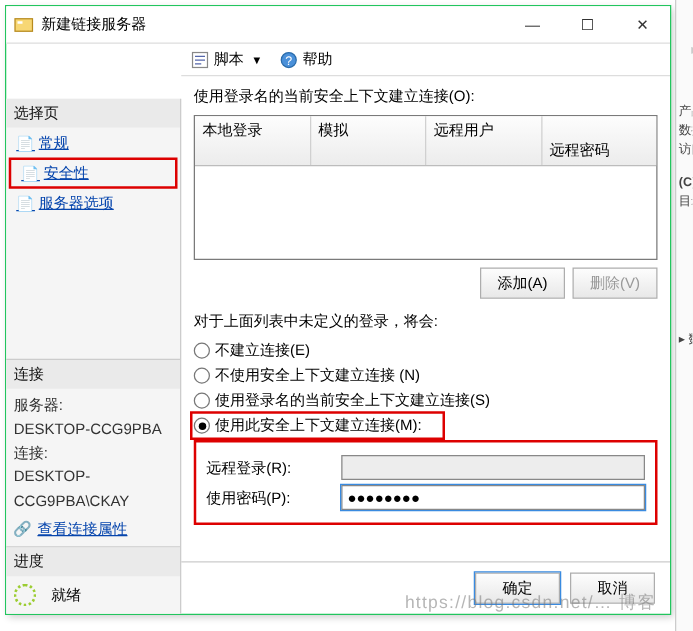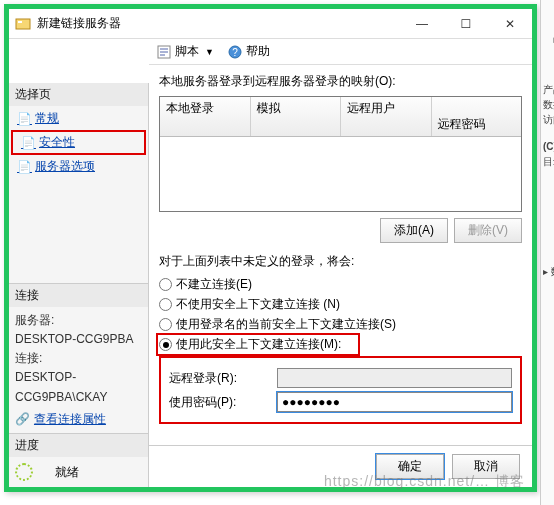--- a/index.html
+++ b/index.html
@@ -1,34 +1,34 @@
 <!DOCTYPE html>
 <html><head>
 <meta charset="utf-8">
 <style>
 * { box-sizing: border-box; font-family: "Microsoft YaHei", "Segoe UI", sans-serif; }
 body { margin: 0; background: #f0f0f0; font-size: 12px; color: #000; }
 .viewport { width: 554px; height: 505px; position: relative; overflow: hidden; background: #fff; }
-.win { position: absolute; left: 4px; top: 4px; width: 533px; height: 488px; background: #fff; border: 5px solid #22c55e; box-shadow: 2px 2px 6px rgba(0,0,0,.2); display: flex; flex-direction: column; }
+.win { position: absolute; left: 4px; top: 4px; width: 533px; height: 488px; background: #fff; border: 1px solid #22c55e; box-shadow: 2px 2px 6px rgba(0,0,0,.2); display: flex; flex-direction: column; }
 .titlebar { height: 30px; display: flex; align-items: center; padding-left: 6px; background: #fff; border-bottom: 1px solid #ddd; }
 .title-icon { width:16px; height:16px; margin-right:6px; }
 .title-text { flex: 1; font-size: 12px; }
 .win-btns { display: flex; }
 .win-btn { width: 44px; height: 28px; display: flex; align-items: center; justify-content: center; font-size: 12px; color: #333; cursor: default; }
 .body { flex: 1; display: flex; }
 .leftpane { width: 140px; background: #f5f5f5; border-right: 1px solid #ccc; display: flex; flex-direction: column; margin-top: 44px; }
 .section-title { background: #eaeaea; padding: 3px 6px; font-size: 12px; color: #111; }
 .nav-list { padding: 2px 0; }
 .nav-item { display: flex; align-items: center; padding: 2px 8px; color: #0645ad; text-decoration: underline; cursor: pointer; gap: 4px; }
 .nav-icon { width: 14px; text-align: center; color:#8a6d3b; text-decoration: none; }
 .selected-box { border: 2px solid #d00; margin: 1px 2px; }
 .lp-section { border-top: 1px solid #ccc; }
 .lp-info { padding: 4px 6px; line-height: 1.6; color: #333; }
 .linkish { color: #0645ad; text-decoration: underline; cursor: pointer; }
-.progress { display: flex; align-items: center; gap: 22px; padding: 6px; }
+.progress { display: flex; align-items: center; gap: 12px; padding: 6px; }
 .spinner { width: 18px; height: 18px; border: 2px dotted #9ccd32; border-radius: 50%; }
 .rightpane { flex: 1; display: flex; flex-direction: column; }
 .toolbar { display: flex; align-items: center; gap: 14px; padding: 4px 8px; border-bottom: 1px solid #ddd; }
 .tool { display: flex; align-items: center; gap: 4px; cursor: pointer; }
 .tool-ic { width: 14px; height: 14px; display:inline-block; }
 .content { flex: 1; padding: 8px 10px 4px 10px; position: relative; }
 .maptxt { margin-bottom: 6px; }
 .grid { border: 1px solid #7a7a7a; height: 116px; position: relative; background: #fff; }
 .grid-head { display: flex; background: linear-gradient(#fdfdfd,#ececec); border-bottom: 1px solid #bcbcbc; }
 .gh { flex: 1; padding: 3px 6px; border-right: 1px solid #d0d0d0; font-size: 12px; }
@@ -134,21 +134,21 @@
               <svg viewBox="0 0 14 14">
                   <circle cx="7" cy="7" r="6" fill="#4a90d9" stroke="#2a6cab"></circle>
                   <text x="7" y="11" text-anchor="middle" fill="#fff" font-size="10">?</text>
                 </svg>
             </span>
             <span>帮助</span>
           </div>
         </div>
 
         <div class="content">
-          <div class="maptxt">本地服务器登录到远程服务器登录的映射(O):</div>
+          <div class="maptxt">使用登录名的当前安全上下文建立连接(O):</div>
           <div class="grid">
             <div class="grid-head">
               <div class="gh">本地登录</div>
               <div class="gh">模拟</div>
               <div class="gh">远程用户</div>
               <div class="gh">远程密码</div>
             </div>
           </div>
           <div class="btn-row">
             <button class="btn">添加(A)</button>

